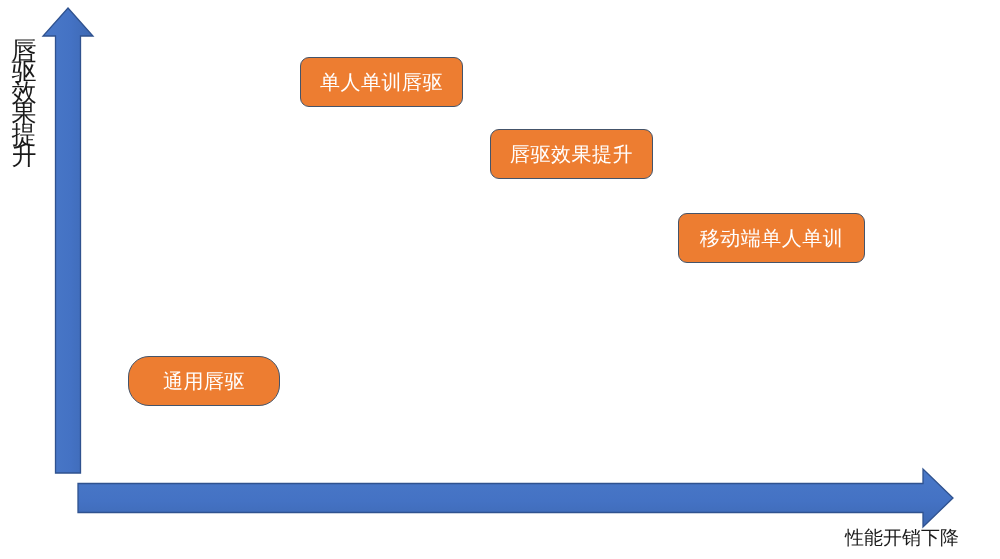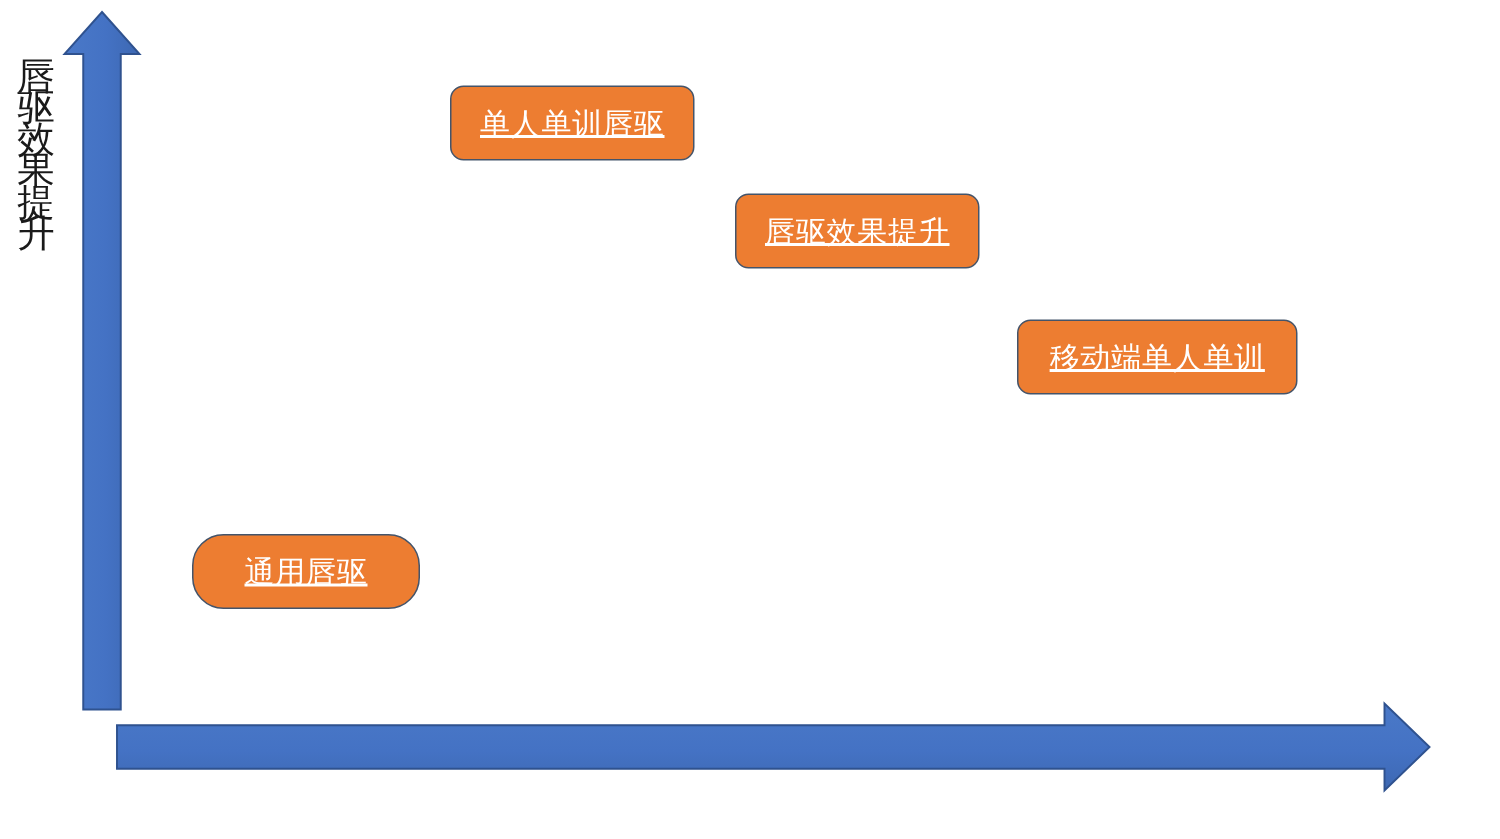--- a/index.html
+++ b/index.html
@@ -62,21 +62,20 @@
     border-radius: 9px;
     display: flex;
     align-items: center;
     justify-content: center;
     color: #ffffff;
     font-size: 20px;
     line-height: 1;
     letter-spacing: 0.5px;
     white-space: nowrap;
     font-family: "DejaVu Sans", "Liberation Sans", sans-serif;
-    text-decoration: underline;
   }
 </style>
 </head>
 <body>
 
 <div id="canvas">
 
   <div class="axis-arrow" style="left:43px; top:8px;">
     <svg width="50" height="465" viewBox="0 0 50 465">
       <defs>
@@ -98,20 +97,21 @@
           <stop offset="55%" stop-color="#4472C4"></stop>
           <stop offset="100%" stop-color="#3d68b2"></stop>
         </linearGradient>
       </defs>
       <polygon points="875,29 845,58 845,43.5 0,43.5 0,14.5 845,14.5 845,0" fill="url(#hgrad)" stroke="#2F528F" stroke-width="1.3" stroke-linejoin="miter"></polygon>
     </svg>
   </div>
 
   <div class="y-axis-label">唇驱效果提升</div>
 
+  <div class="x-axis-label">性能开销下降</div>
 
   <div class="node-box" style="left:300px; top:57px; width:163px; height:50px;">
     <span>单人单训唇驱</span>
   </div>
 
   <div class="node-box" style="left:490px; top:129px; width:163px; height:50px;">
     <span>唇驱效果提升</span>
   </div>
 
   <div class="node-box" style="left:678px; top:213px; width:187px; height:50px;">

